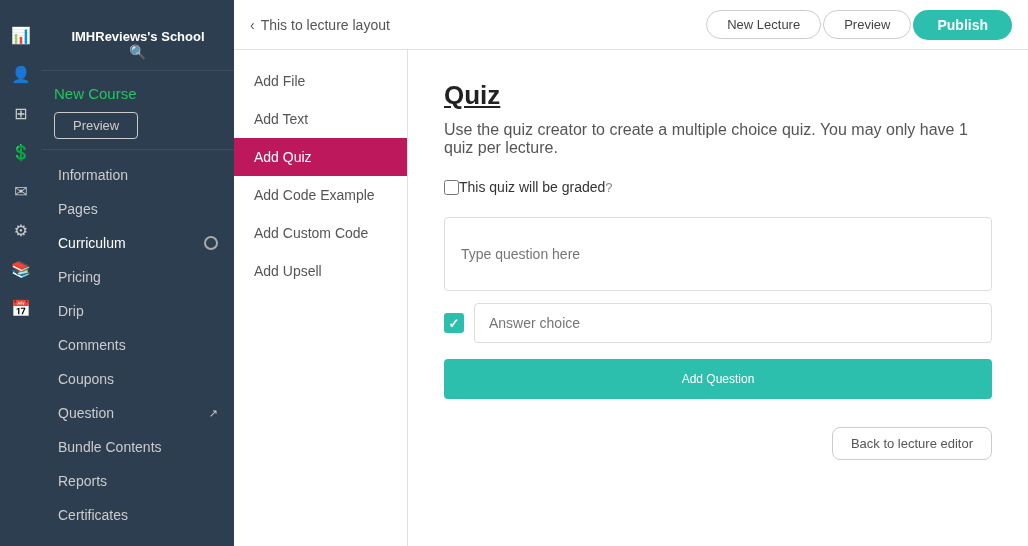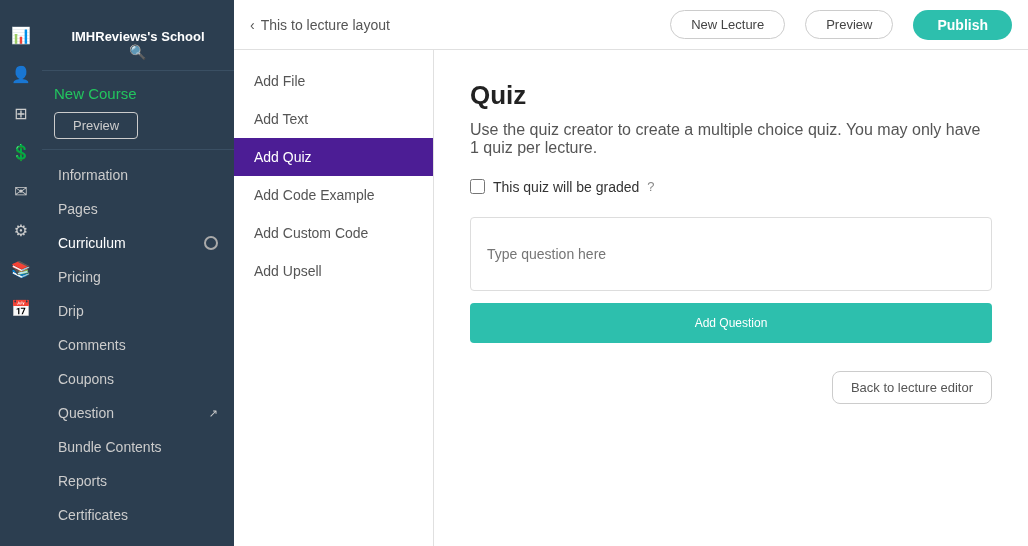--- a/index.html
+++ b/index.html
@@ -125,21 +125,21 @@
       color: #555;
       font-size: 14px;
       cursor: pointer;
       text-decoration: none;
       gap: 6px;
     }
     .top-bar-right {
       margin-left: auto;
       display: flex;
       align-items: center;
-      gap: 20px;
+      gap: 2px;
     }
     .btn-outline {
       border: 1.5px solid #ccc;
       background: #fff;
       color: #444;
       border-radius: 20px;
       padding: 6px 20px;
       font-size: 13px;
       cursor: pointer;
     }
@@ -156,59 +156,59 @@
 
     
     .content-area {
       display: flex;
       flex: 1;
       overflow: hidden;
     }
 
     
     .file-sidebar {
-      width: 200px;
+      width: 174px;
       border-right: 1px solid #e0e0e0;
       background: #fff;
       flex-shrink: 0;
       padding: 12px 0;
     }
     .file-sidebar-item {
       padding: 11px 20px;
       color: #555;
       font-size: 14px;
       cursor: pointer;
     }
     .file-sidebar-item.active {
-      background: #4c1d95;
+      background: #be185d;
       color: #fff;
     }
 
     
     .quiz-area {
       flex: 1;
       padding: 30px 36px;
       overflow-y: auto;
       background: #fff;
     }
     .quiz-title {
       font-size: 26px;
       font-weight: 700;
       color: #222;
       margin-bottom: 10px;
+      text-decoration: underline;
     }
     .quiz-desc {
       font-size: 16px;
       color: #555;
       margin-bottom: 22px;
     }
     .quiz-graded-row {
       display: flex;
-      align-items: flex-start;
-      gap: 8px;
+      align-items: flex-end;
       margin-bottom: 22px;
     }
     .quiz-graded-row input[type="checkbox"] {
       width: 15px;
       height: 15px;
       cursor: pointer;
     }
     .quiz-graded-label {
       font-size: 14px;
       color: #333;
@@ -380,20 +380,24 @@
       <div class="quiz-desc">Use the quiz creator to create a multiple choice quiz. You may only have 1 quiz per lecture.</div>
 
       <div class="quiz-graded-row">
         <input type="checkbox" style="">
         <span class="quiz-graded-label">This quiz will be graded</span>
         <span class="quiz-graded-help">?</span>
       </div>
 
       <input class="quiz-question-input" type="text" placeholder="Type question here" style="">
 
+      <div class="quiz-answer-row">
+        <div class="answer-checkbox-checked"></div>
+        <input class="quiz-answer-input" type="text" placeholder="Answer choice" style="">
+      </div>
 
       <button class="btn-add-question">Add Question</button>
 
       <div class="back-to-editor-row">
         <button class="btn-back-editor">Back to lecture editor</button>
       </div>
     </div>
 
   </div>
 </div>

